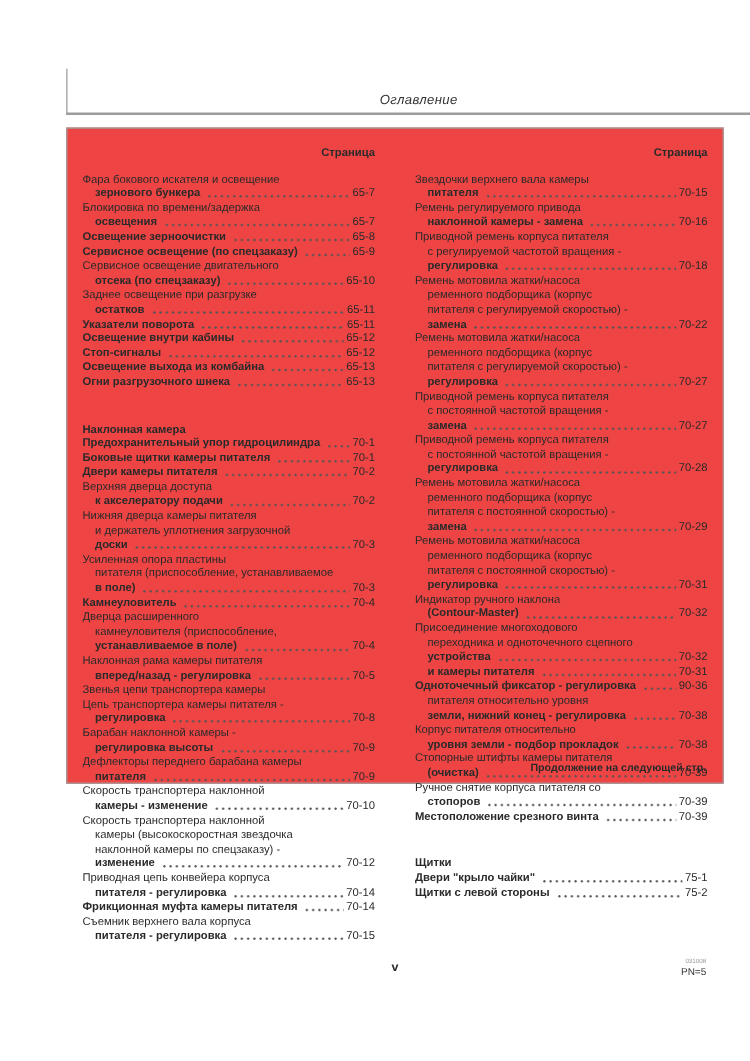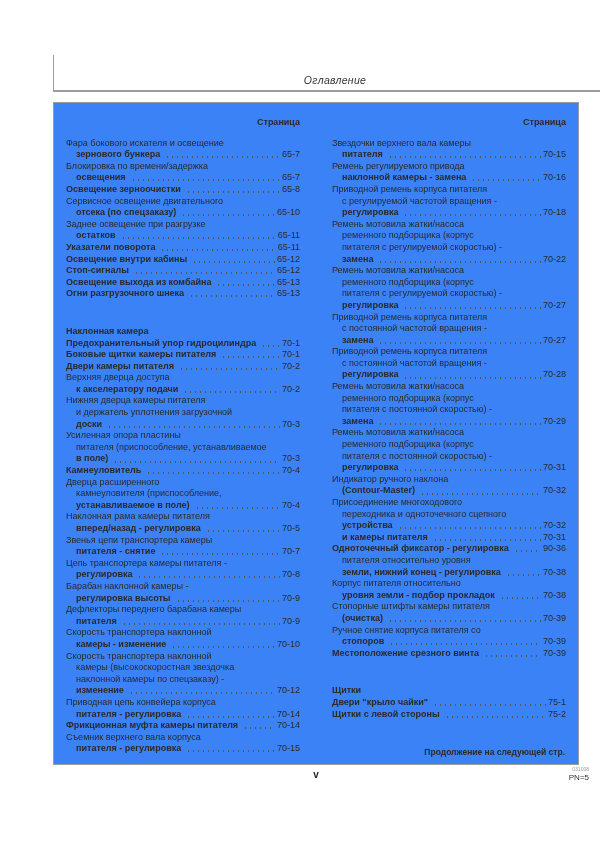--- a/index.html
+++ b/index.html
@@ -9,22 +9,22 @@
     -webkit-font-smoothing:antialiased;
   }
   .header-box {
     position:absolute; left:53px; top:55px; width:564px; height:37px;
     border-left:1px solid #9c9c9c; border-right:1px solid #9c9c9c;
     border-bottom:2px solid #9c9c9c; box-sizing:border-box;
     display:flex; align-items:flex-end; justify-content:center;
   }
   .title { font-style:italic; font-size:10.5px; letter-spacing:0.3px; padding-bottom:4px; color:#333; }
   .content-box {
-    position:absolute; left:53px; top:102px; width:526px; height:663px;
-    border:1px solid #9c9c9c; box-sizing:border-box; background:#3b82f6;
+    position:absolute; left:53px; top:102px; width:526px; height:525px;
+    border:1px solid #9c9c9c; box-sizing:border-box; background:#ef4444;
   }
   .cols { display:flex; justify-content:space-between; padding:8px 12px 0 12px; }
   .col { width:234px; font-size:9px; line-height:11.6px; }
   .col-header { font-weight:bold; text-align:right; margin:6px 0 9px 0; font-size:9px; }
   .sec-heading { font-weight:bold; margin-top:26px; }
   .line { white-space:nowrap; overflow:hidden; }
   .line.cont { padding-left:10px; }
   .row { display:flex; align-items:flex-end; }
   .row.cont { padding-left:10px; }
   .row .txt { white-space:nowrap;font-weight:bold; }
@@ -32,21 +32,21 @@
     flex:1 1 auto; height:2px; min-width:8px; margin:0 2px 2.5px 5px;
     background-image:radial-gradient(circle, #555 0.8px, rgba(0,0,0,0) 1.05px);
     background-size:5px 2px; background-repeat:repeat-x; background-position:0 50%;
   }
   .pg { white-space:nowrap; }
   .continuation { position:absolute; right:13px; bottom:7px; font-weight:bold; font-size:8.5px; }
   .footer-pagenum {
     position:absolute; left:53px; top:769px; width:526px; text-align:center;
     font-weight:bold; font-size:10px;
   }
-  .pn-block { position:absolute; right:11px; top:766px; text-align:right; }
+  .pn-block { position:absolute; right:35px; top:766px; text-align:right; }
   .doc-code { font-size:5px; color:#999; line-height:7px; }
   .pn { font-size:8px; line-height:10px; color:#333; }
 </style>
 </head>
 <body>
 
 <div class="header-box">
   <div class="title">Оглавление</div>
 </div>
 
@@ -72,20 +72,27 @@
             </div>
           </div>
           <div>
             <div class="row">
               <span class="txt">Освещение зерноочистки</span>
               <span class="leader"></span>
               <span class="pg">65-8</span>
             </div>
           </div>
           <div>
+            <div class="row">
+              <span class="txt">Сервисное освещение (по спецзаказу)</span>
+              <span class="leader"></span>
+              <span class="pg">65-9</span>
+            </div>
+          </div>
+          <div>
             <div class="line">Сервисное освещение двигательного</div>
             <div class="row cont">
               <span class="txt">отсека (по спецзаказу)</span>
               <span class="leader"></span>
               <span class="pg">65-10</span>
             </div>
           </div>
           <div>
             <div class="line">Заднее освещение при разгрузке</div>
             <div class="row cont">
@@ -196,25 +203,20 @@
           <div>
             <div class="line">Наклонная рама камеры питателя</div>
             <div class="row cont">
               <span class="txt">вперед/назад - регулировка</span>
               <span class="leader"></span>
               <span class="pg">70-5</span>
             </div>
           </div>
           <div>
             <div class="line">Звенья цепи транспортера камеры</div>
-            <div class="row cont">
-              <span class="txt">питателя - снятие</span>
-              <span class="leader"></span>
-              <span class="pg">70-7</span>
-            </div>
           </div>
           <div>
             <div class="line">Цепь транспортера камеры питателя -</div>
             <div class="row cont">
               <span class="txt">регулировка</span>
               <span class="leader"></span>
               <span class="pg">70-8</span>
             </div>
           </div>
           <div>

